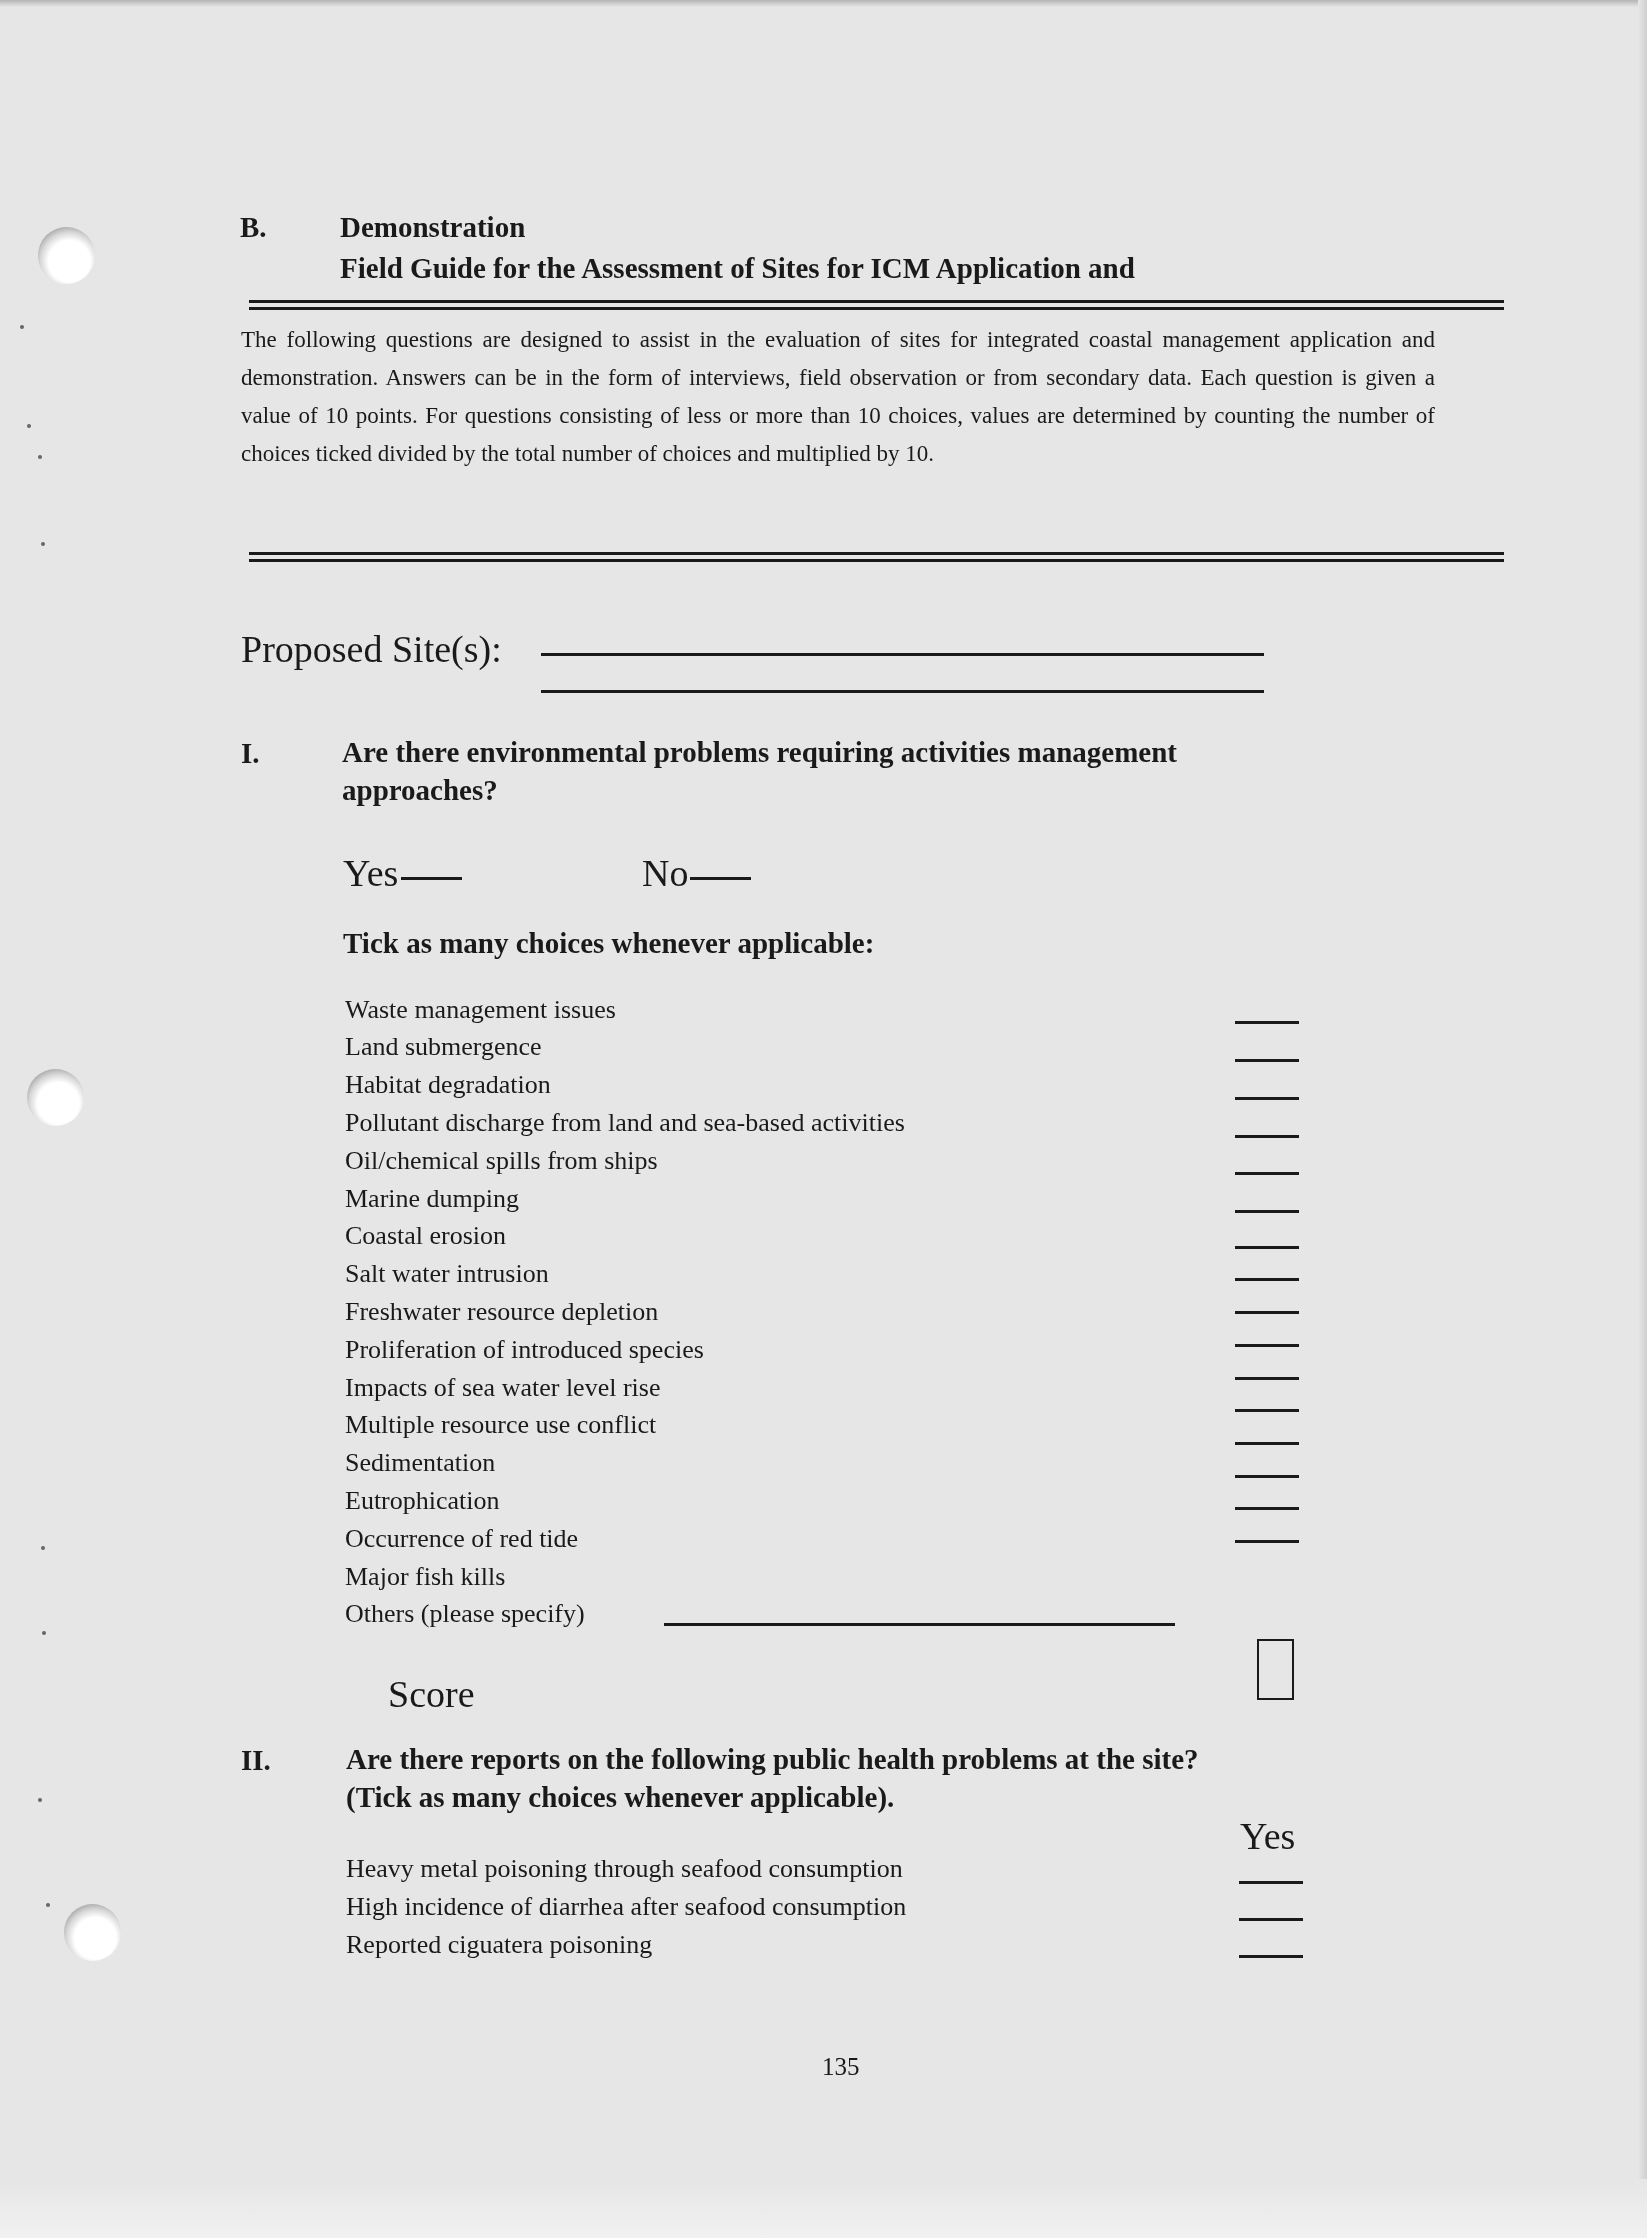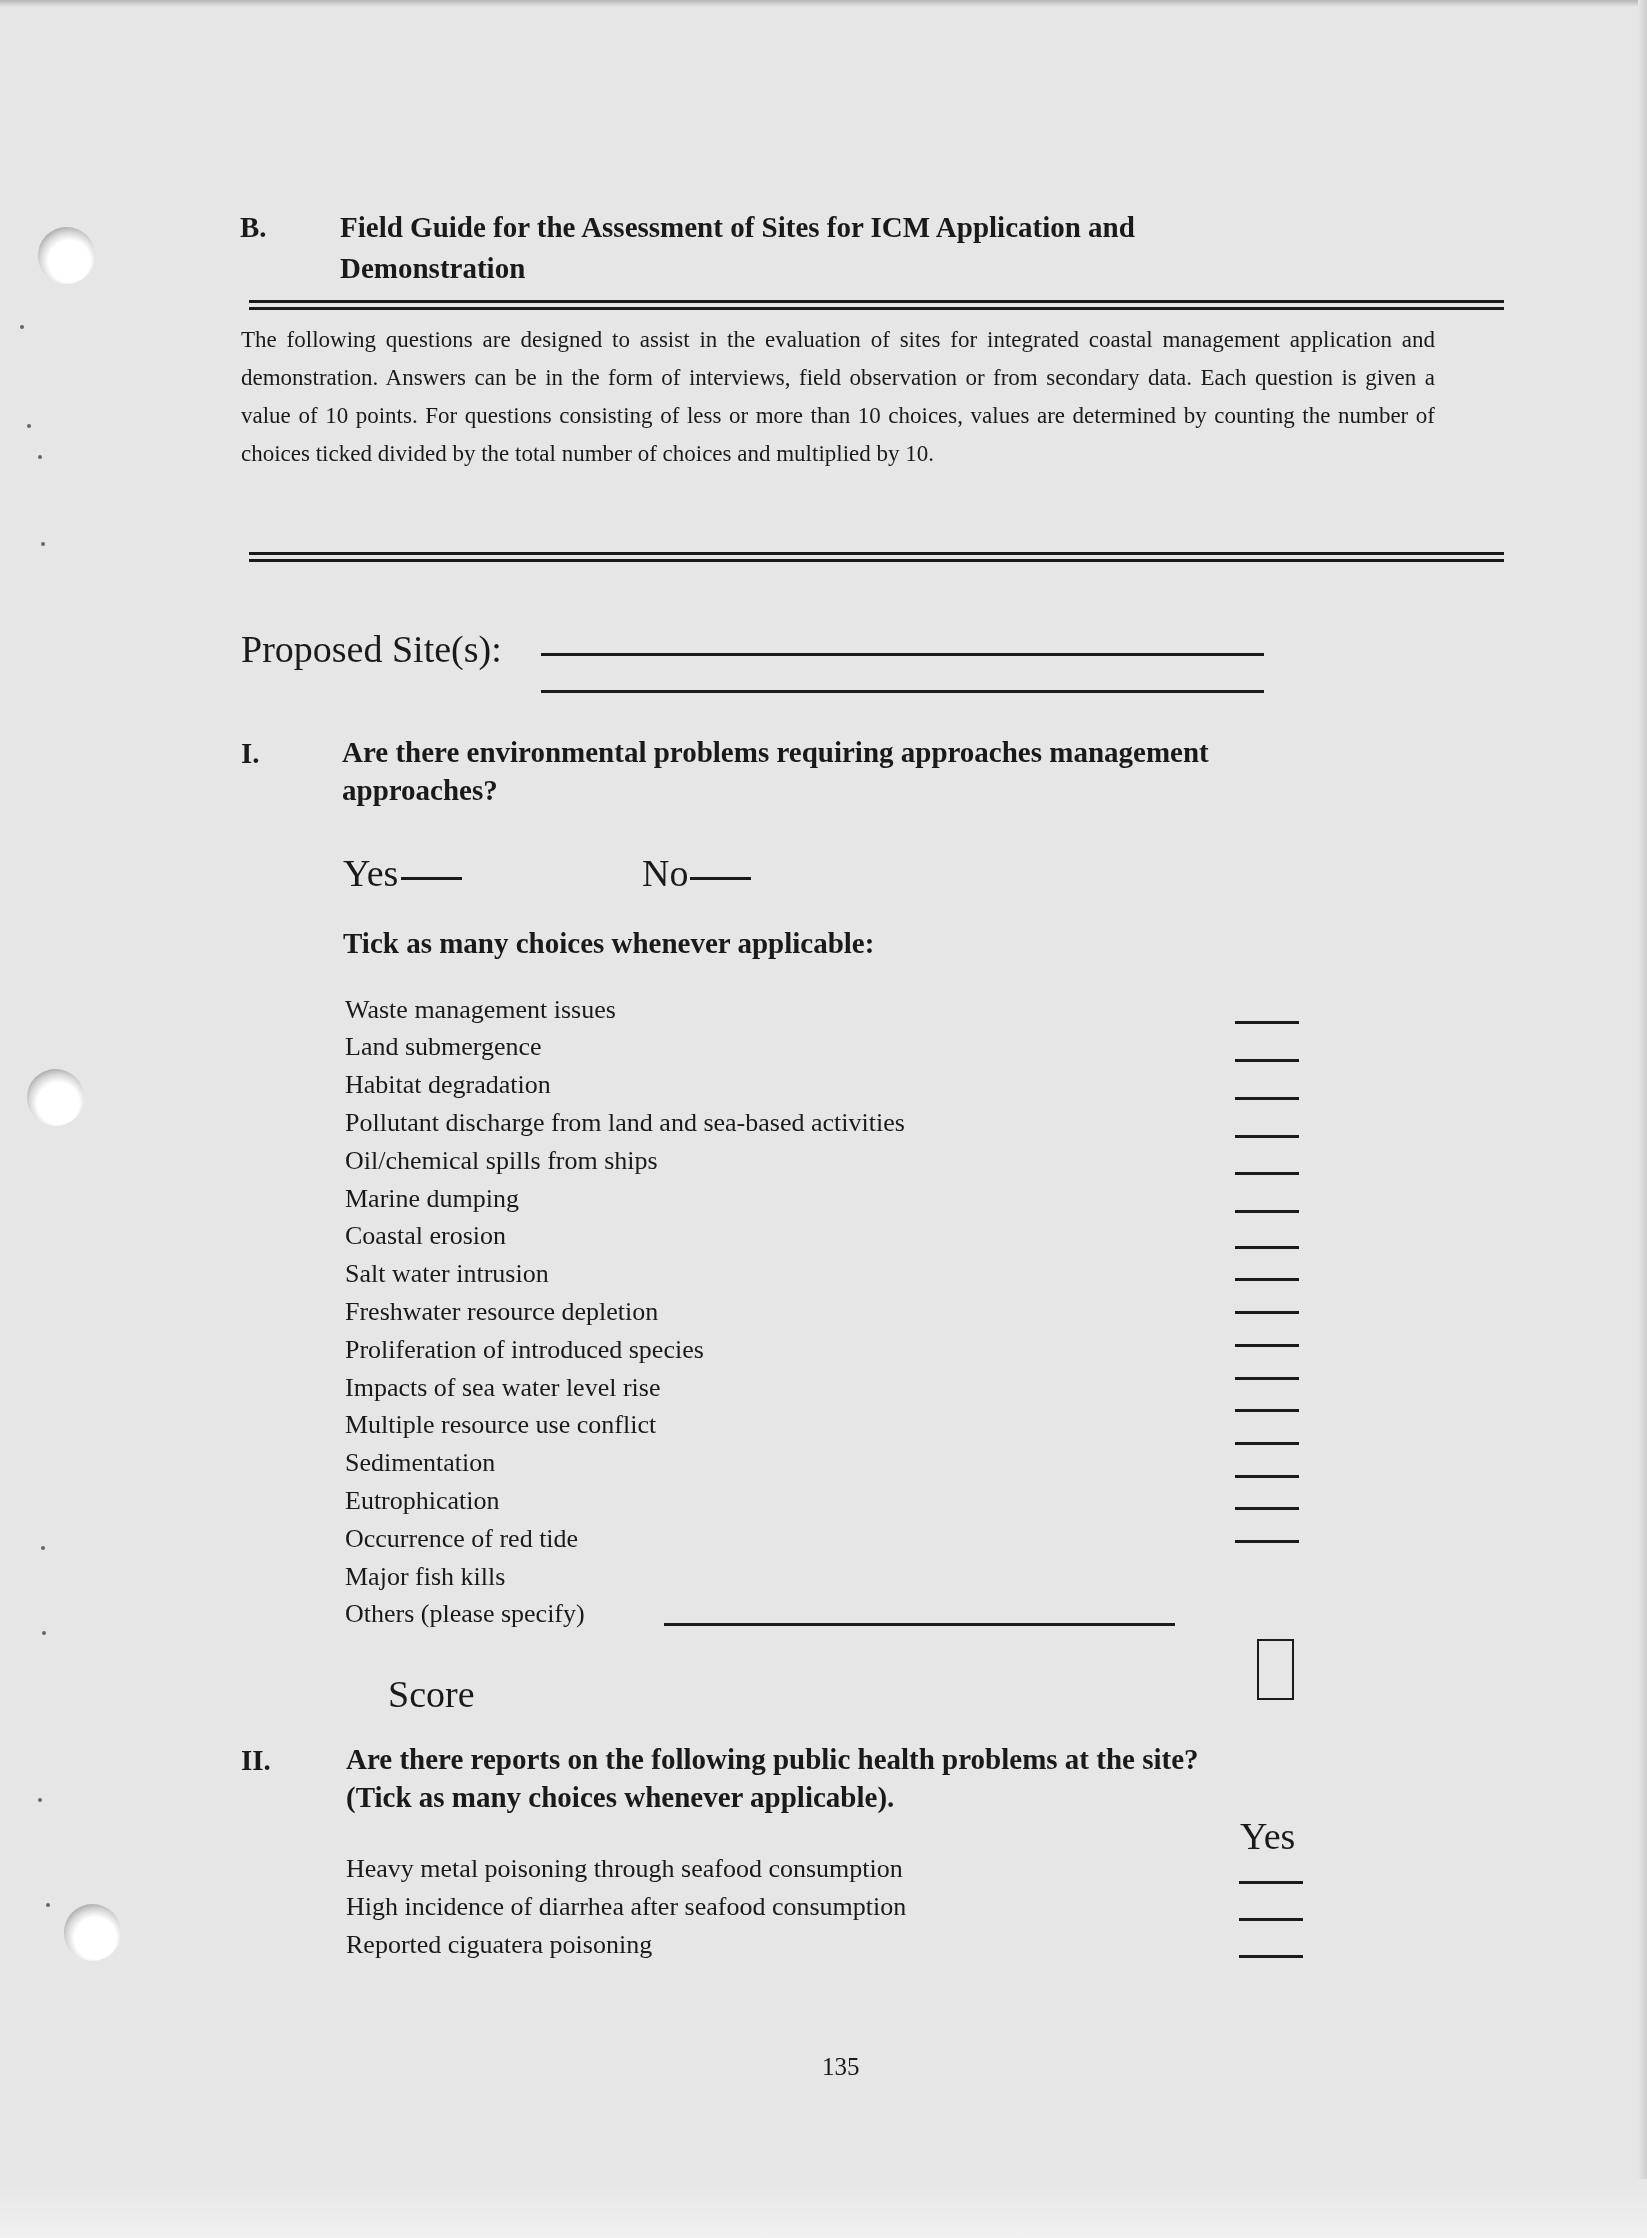--- a/index.html
+++ b/index.html
@@ -69,22 +69,22 @@
 <div class="speck" style="left:26.5px; top:424px;"></div>
 <div class="speck" style="left:38px; top:455px;"></div>
 <div class="speck" style="left:41px; top:542px;"></div>
 <div class="speck" style="left:41px; top:1546px;"></div>
 <div class="speck" style="left:42px; top:1631px;"></div>
 <div class="speck" style="left:38px; top:1798px;"></div>
 <div class="speck" style="left:46px; top:1903px;"></div>
 
 <div class="abs sec-letter" style="left:240px; top:211px;">B.</div>
 <div class="abs title" style="left:340px; top:207px;">
+  <div>Demonstration</div>
   <div>Field Guide for the Assessment of Sites for ICM Application and</div>
-  <div>Demonstration</div>
 </div>
 
 <div class="double-rule" style="top:300px;">
   <div class="r1"></div>
     <div class="gap"></div>
     <div class="r2"></div>
 </div>
 
 <div class="intro">The following questions are designed to assist in the evaluation of sites for integrated coastal management application and demonstration.  Answers can be in the form of interviews, field observation or from secondary data.  Each question is given a value of 10 points.  For questions consisting of less or more than 10 choices, values are determined by counting the number of choices ticked divided by the total number of choices and multiplied by 10.</div>
 
@@ -93,21 +93,21 @@
     <div class="gap"></div>
     <div class="r2"></div>
 </div>
 
 <div class="abs label" style="left:241px; top:627px;">Proposed Site(s):</div>
 <div class="fill-line" style="left:541px; top:653px; width:723px;"></div>
 <div class="fill-line" style="left:541px; top:690px; width:723px;"></div>
 
 <div class="abs q-num" style="left:241px; top:737px;">I.</div>
 <div class="abs q-text" style="left:342px; top:733px;">
-  <div>Are there environmental problems requiring approaches management</div>
+  <div>Are there environmental problems requiring activities management</div>
   <div>approaches?</div>
 </div>
 
 <div class="abs label" style="left:343px; top:851px;">Yes</div>
 <div class="fill-line" style="left:401px; top:877px; width:61px;"></div>
 <div class="abs label" style="left:642px; top:851px;">No</div>
 <div class="fill-line" style="left:690px; top:877px; width:61px;"></div>
 
 <div class="abs q-text" style="left:343px; top:924px;">Tick as many choices whenever applicable:</div>
 

